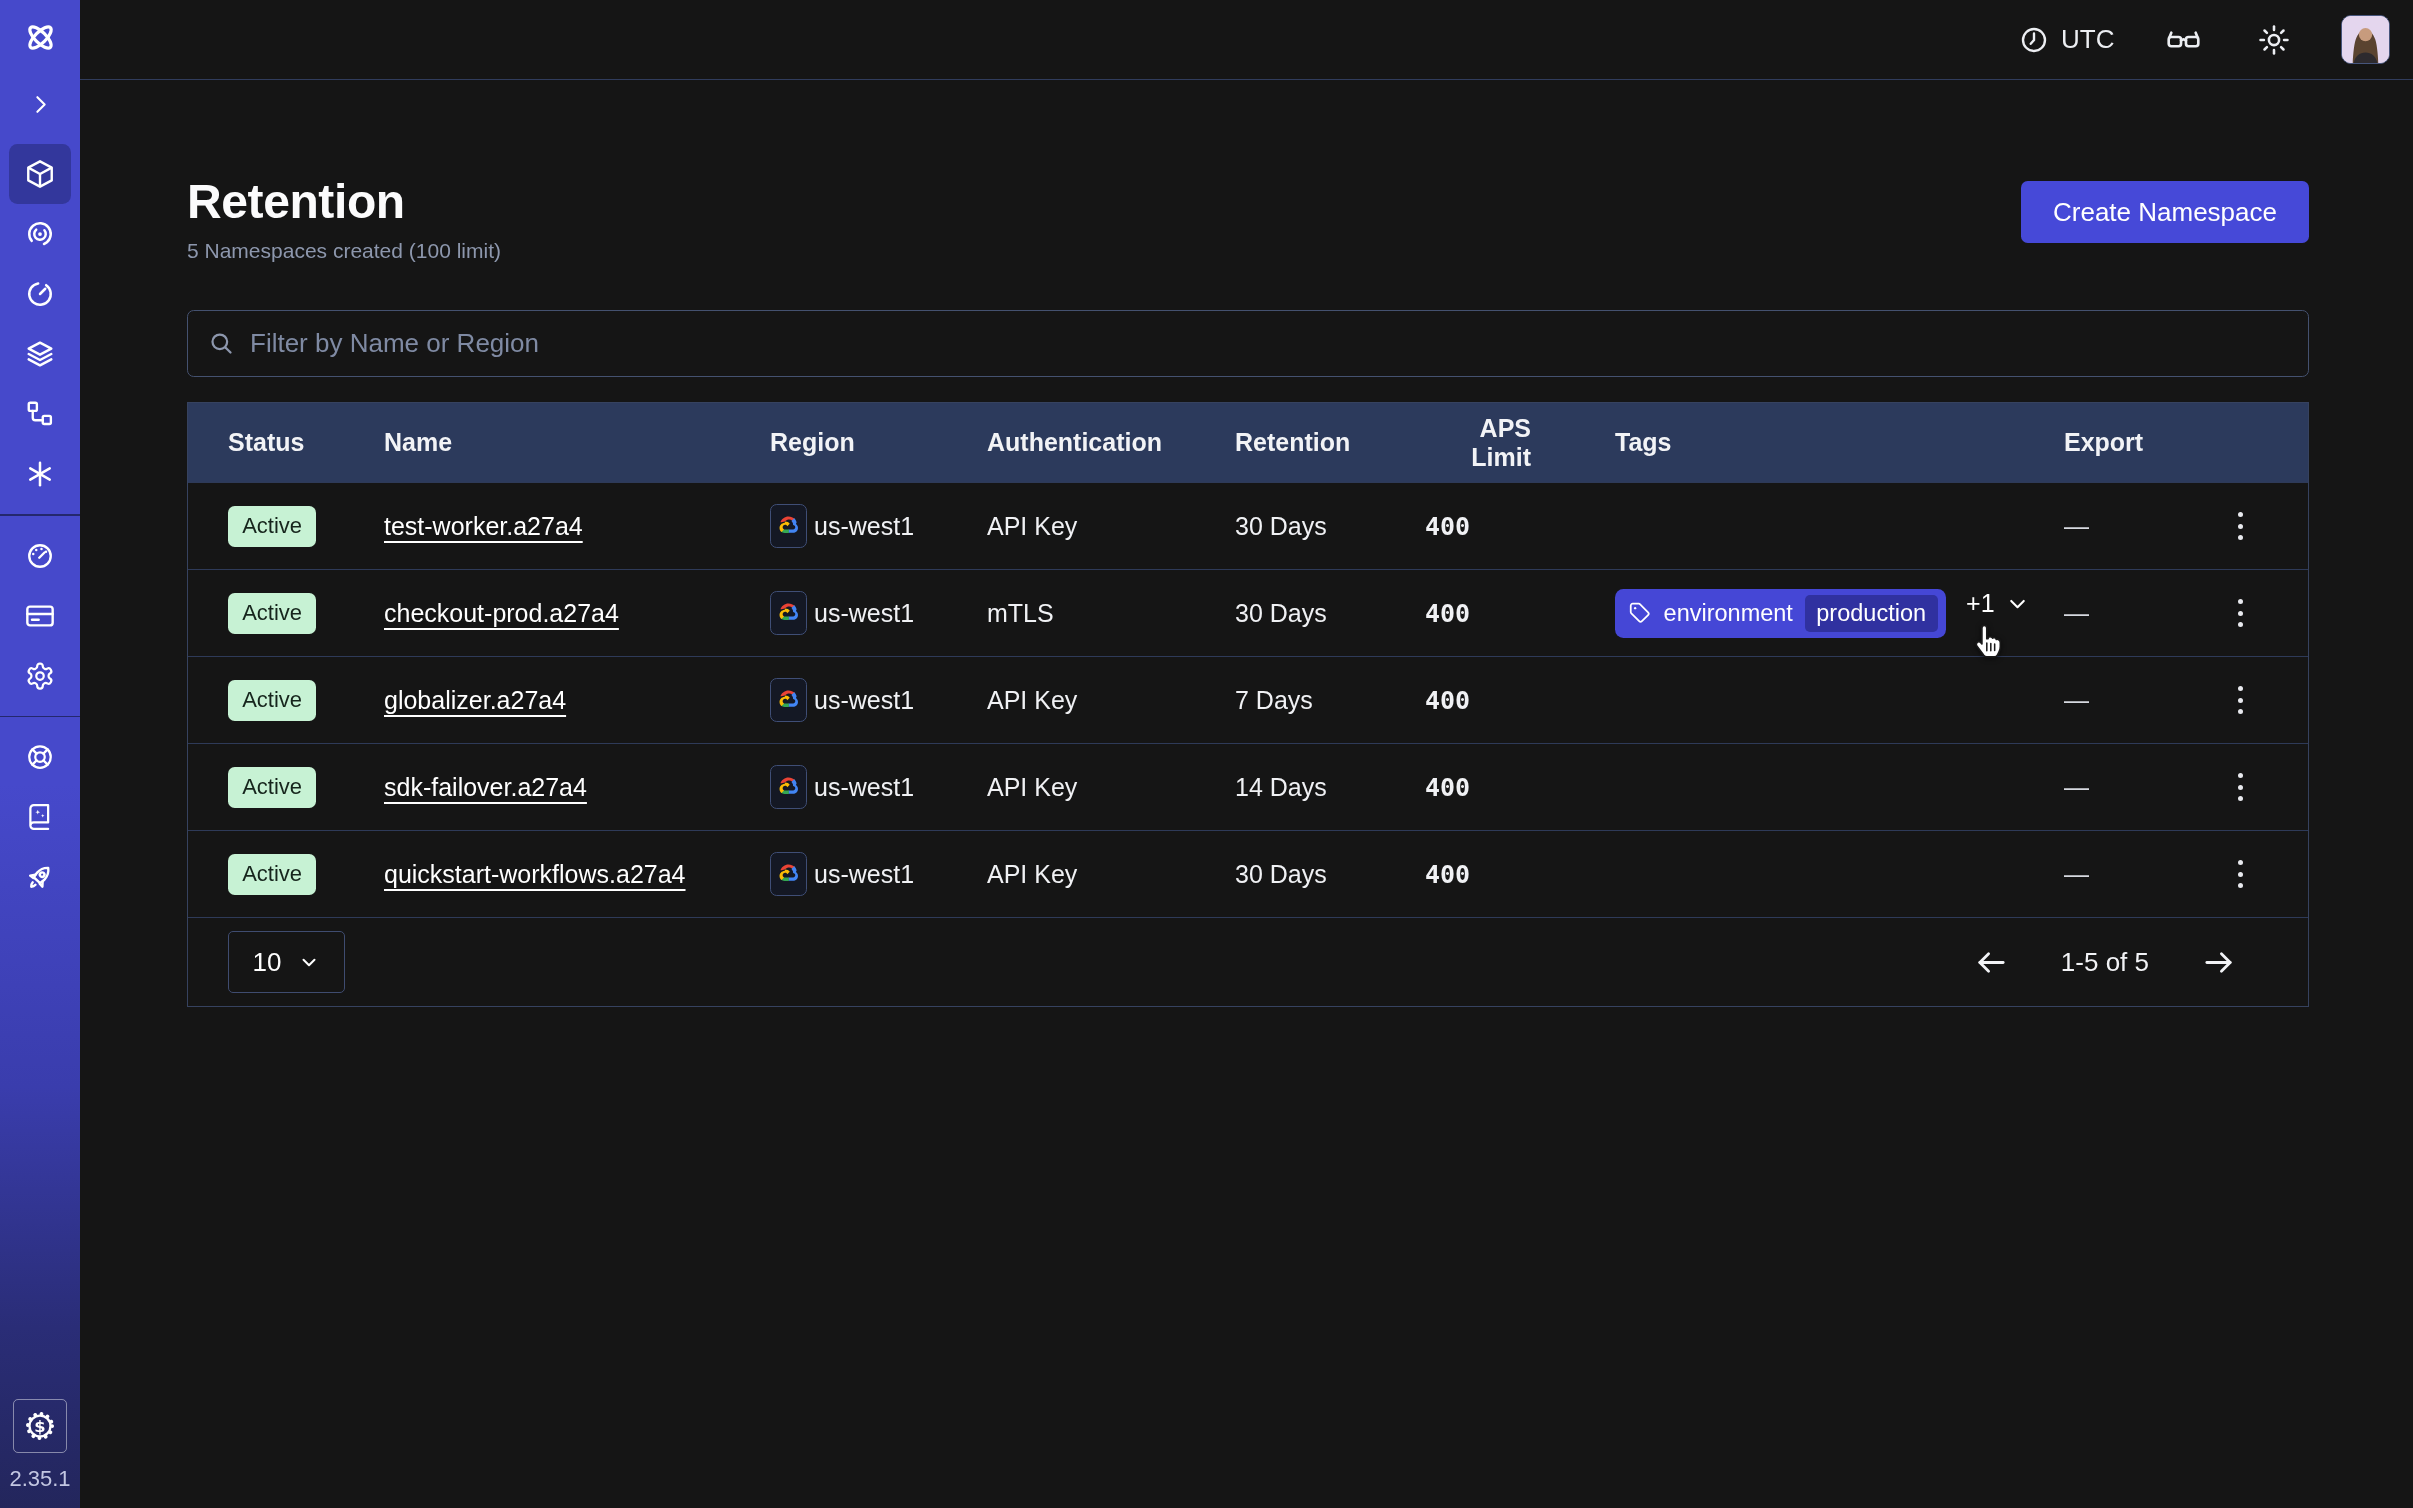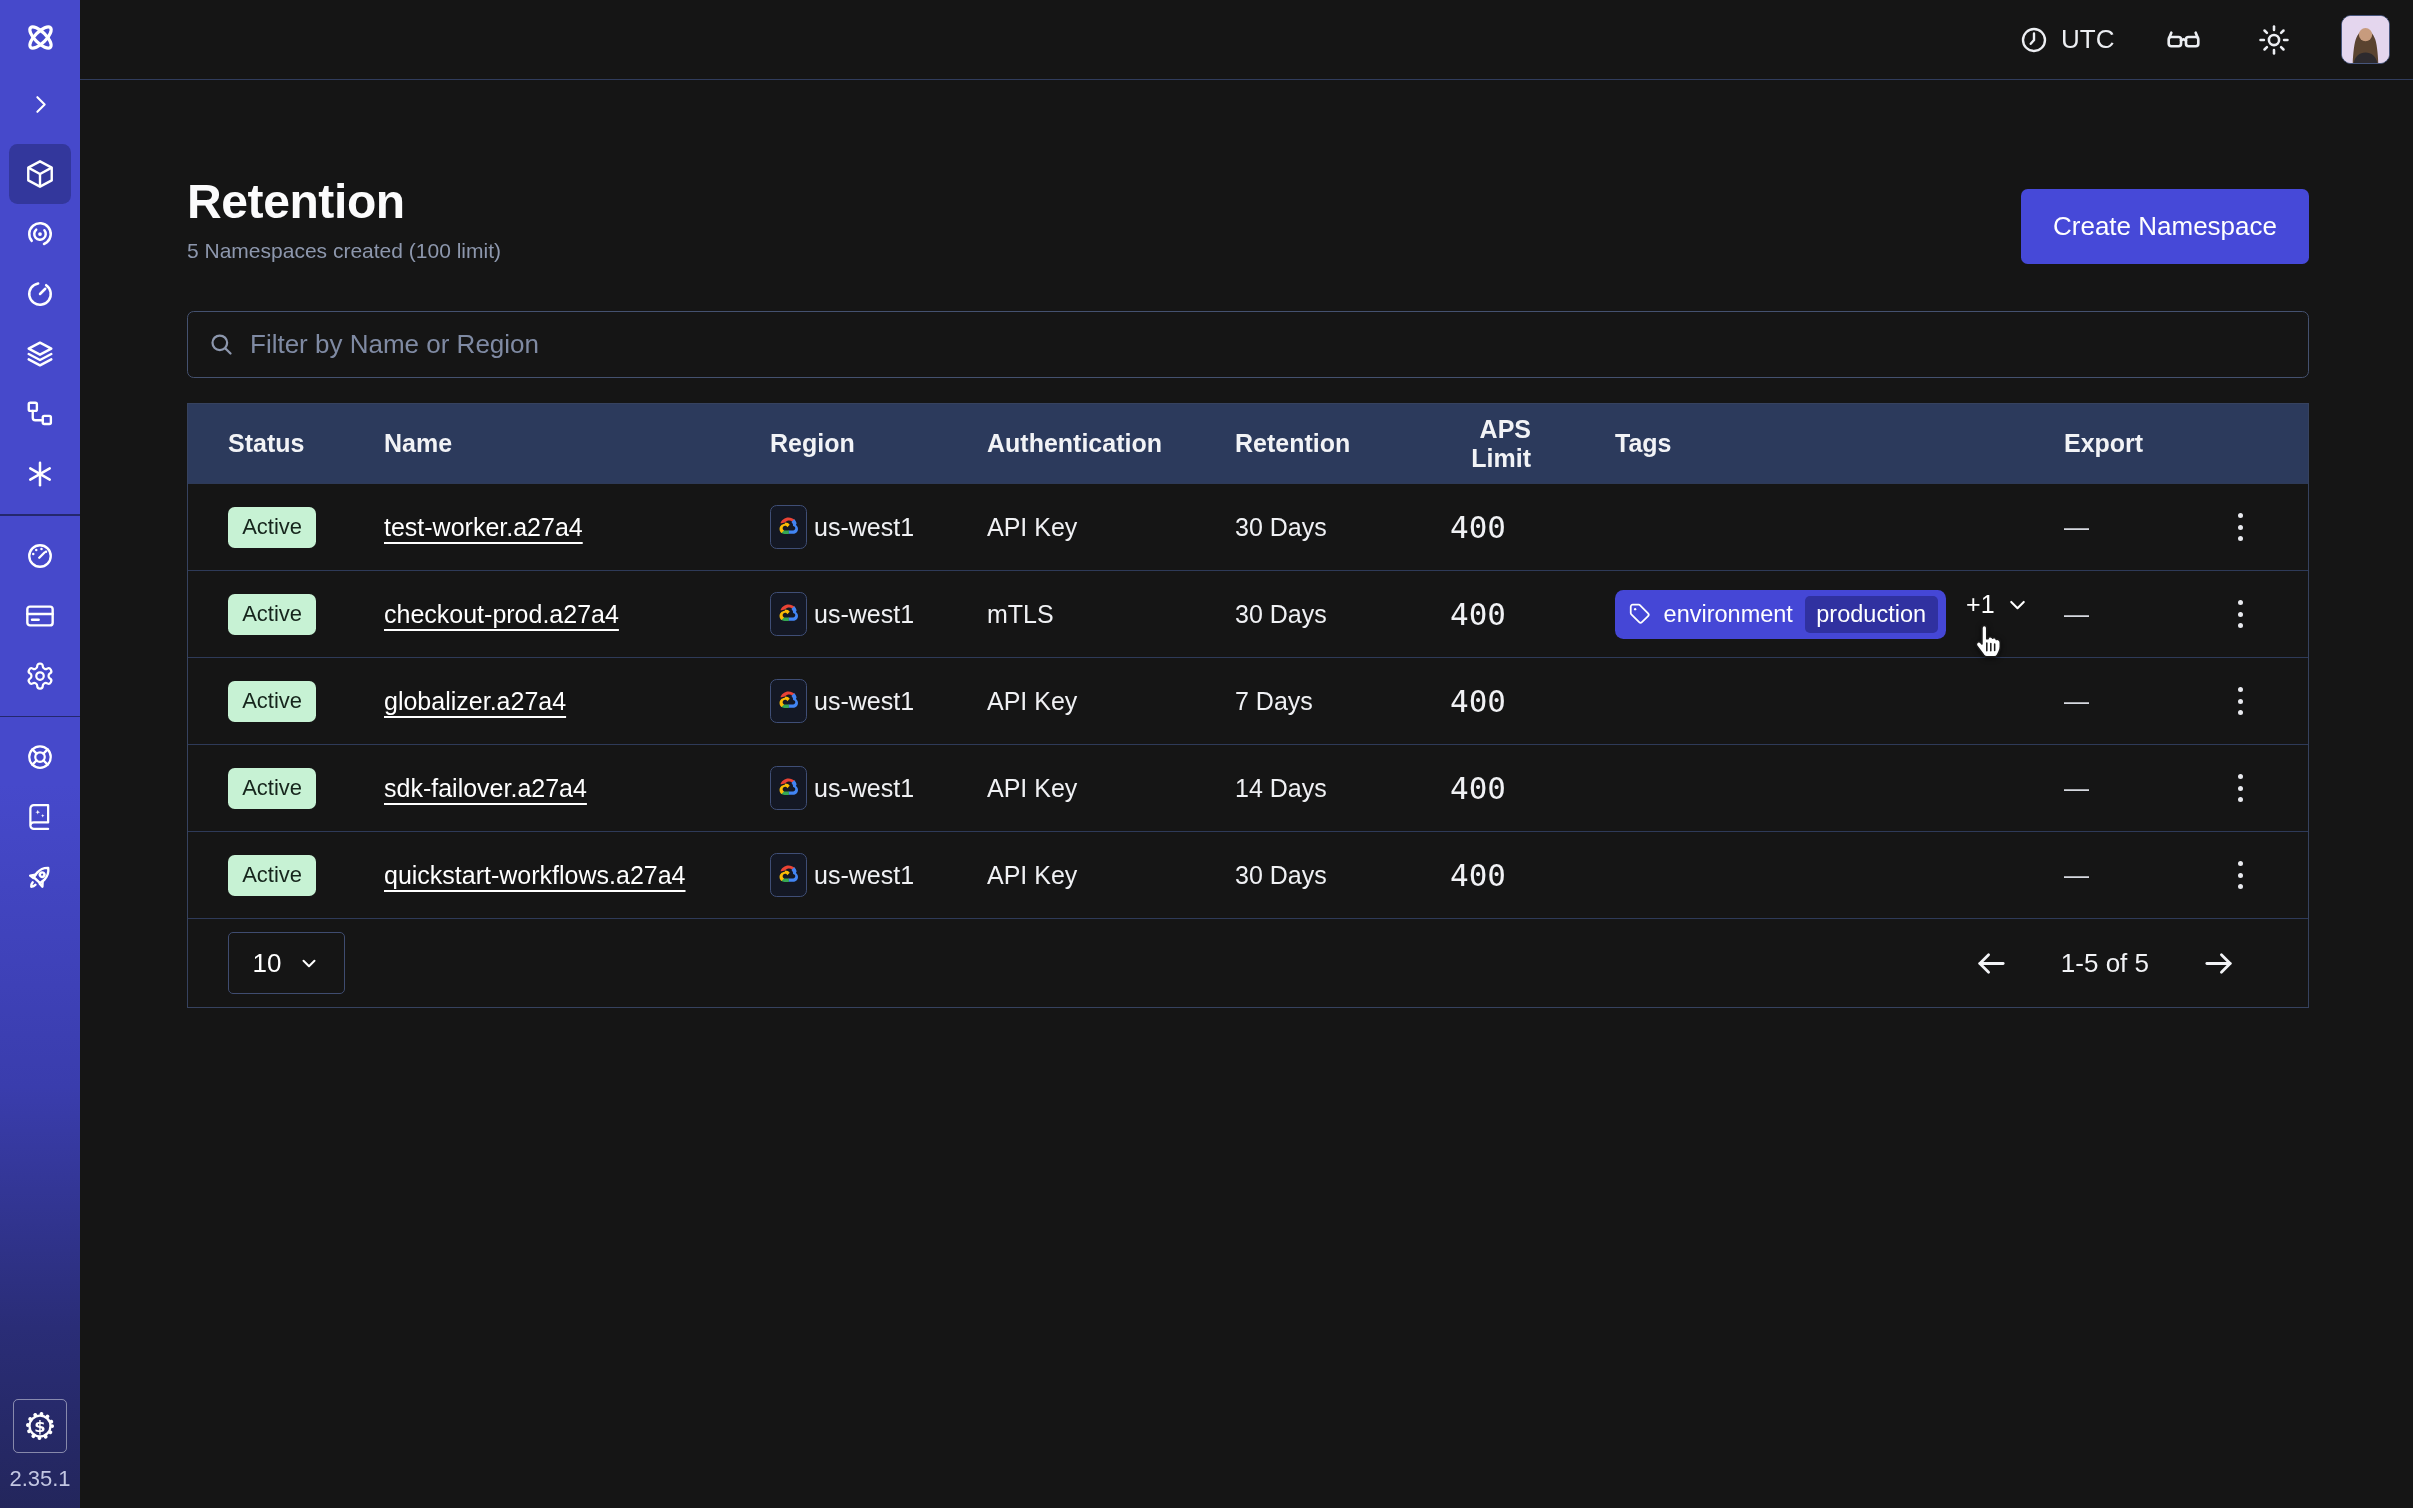--- a/index.html
+++ b/index.html
@@ -47,21 +47,21 @@
     background:#e6d9f0; cursor:pointer;
   }
 
   
   .main { position:absolute; left:80px; top:80px; right:0; bottom:0; padding:94px 104px 0 107px; }
   .page-head { display:flex; justify-content:space-between; align-items:flex-start; }
   .page-title { font-size:48px; font-weight:700; letter-spacing:-0.4px; color:#fbfbfc; }
   .page-subtitle { margin-top:10px; font-size:21px; color:#8d97ad; }
   .btn-primary {
     background:#4649d8; color:#fff; border:none; border-radius:6.7px;
-    height:75px; padding:16px 32px; font-size:26px; font-weight:500; margin-top:15px; cursor:pointer;
+    height:62px; padding:16px 32px; font-size:26px; font-weight:500; margin-top:7px; cursor:pointer;
     font-family:inherit;
   }
 
   .searchbar {
     margin-top:47px; height:67px; border:1.7px solid #44516f; border-radius:6.7px;
     display:flex; align-items:center; padding:0 20px; gap:15px;
   }
   .searchbar input {
     flex:1; background:transparent; border:none; outline:none;
     font-size:26px; color:#eceef2; font-family:inherit;
@@ -86,21 +86,21 @@
   }
   .ns-link {
     color:#fff; text-decoration:underline; text-decoration-thickness:1.7px; text-underline-offset:5.9px;
     cursor:pointer;
   }
   .region-cell { display:flex; align-items:center; gap:7px; }
   .gcp-frame {
     width:37px; height:44px; border:1.7px solid #3f4e76; border-radius:6.7px; background:#141824;
     display:flex; align-items:center; justify-content:center;
   }
-  .aps { font-family:"DejaVu Sans Mono",monospace; text-align:center; font-size:31px; }
+  .aps { font-family:"DejaVu Sans Mono",monospace; text-align:left; font-size:25px;font-weight:bold; }
   .dash { color:#d6d9e0; }
   .tag-chip {
     display:flex; align-items:center; gap:11.7px; background:#4547d6; border-radius:8.4px;
     height:49px; padding:0 8.4px 0 13.4px; cursor:pointer;
   }
   .tag-key { font-size:23.5px; color:#fff; }
   .tag-val { background:rgba(10,8,60,0.35); border-radius:5px; padding:5px 11.7px; font-size:23.5px; color:#fff; }
   .tag-more { display:flex; align-items:center; gap:10px; cursor:pointer; }
   .tag-more-label { font-size:25px; color:#fff; }
   .kebab { justify-self:center; display:flex; flex-direction:column; gap:6.7px; cursor:pointer;

